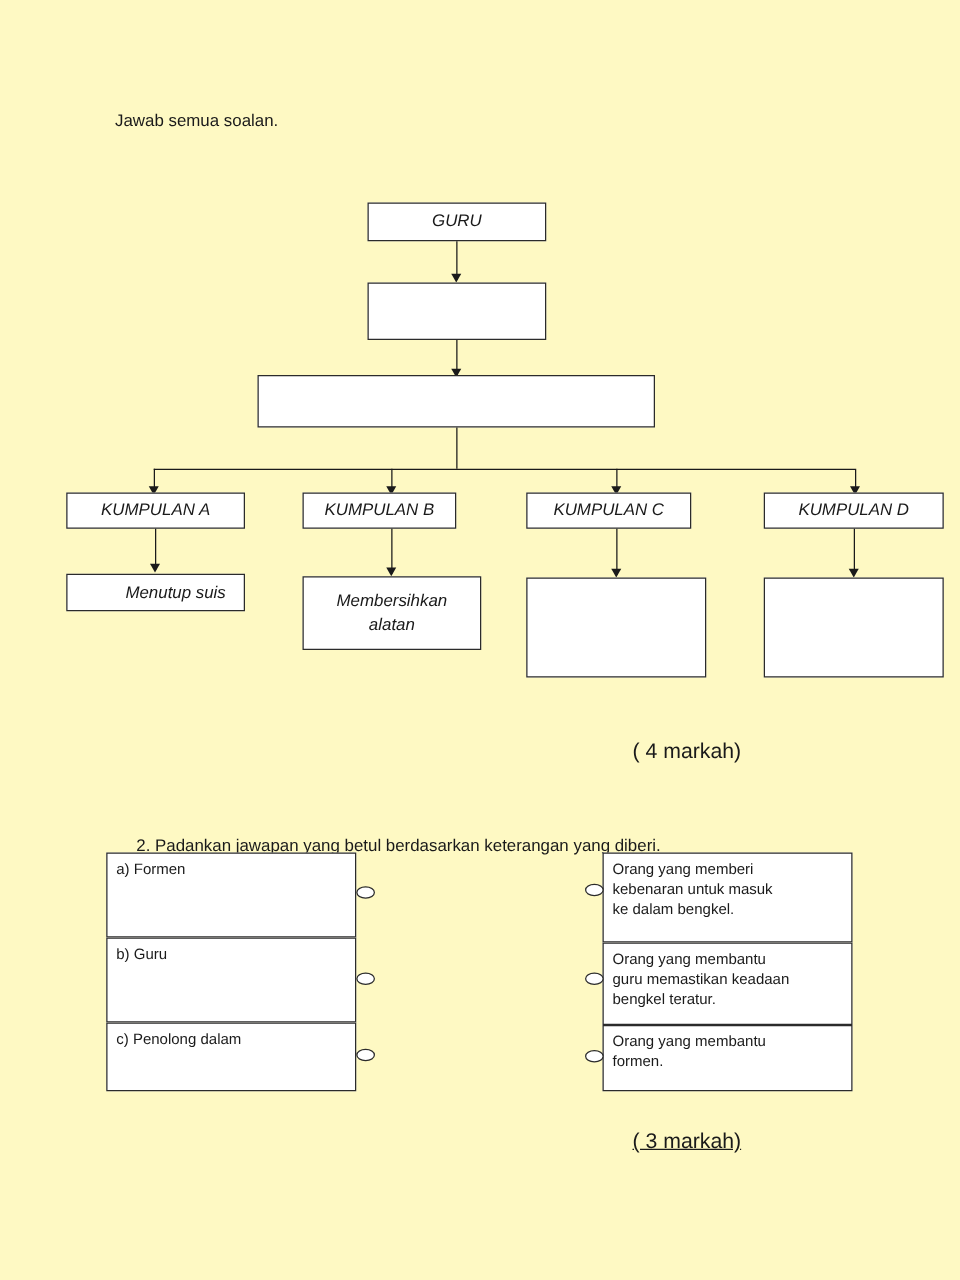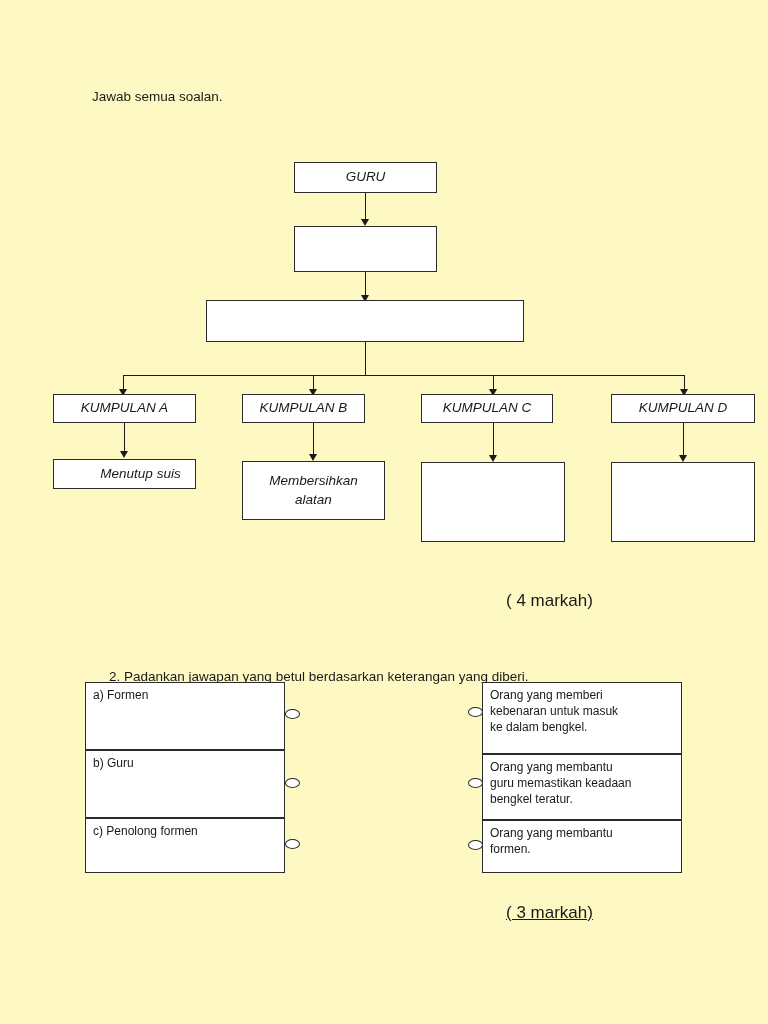--- a/index.html
+++ b/index.html
@@ -174,21 +174,21 @@
 
   <div class="txt" style="left:92px; top:668px;margin-left:17px;">2. Padankan jawapan yang betul berdasarkan keterangan yang diberi.</div>
 
   <div class="mbox" style="left:85px; top:682px; width:200px; height:68px;">
     <span class="mtext">a) Formen</span>
   </div>
   <div class="mbox" style="left:85px; top:750px; width:200px; height:68px;">
     <span class="mtext">b) Guru</span>
   </div>
   <div class="mbox" style="left:85px; top:818px; width:200px; height:55px;">
-    <span class="mtext">c) Penolong formen</span>
+    <span class="mtext">c) Penolong dalam</span>
   </div>
 
   <div class="conn" style="left:285px; top:709px;"></div>
   <div class="conn" style="left:285px; top:778px;"></div>
   <div class="conn" style="left:285px; top:839px;"></div>
 
   <div class="mbox" style="left:482px; top:682px; width:200px; height:72px;">
     <span class="mtext">Orang yang memberi
 kebenaran untuk masuk
 ke dalam bengkel.</span>

